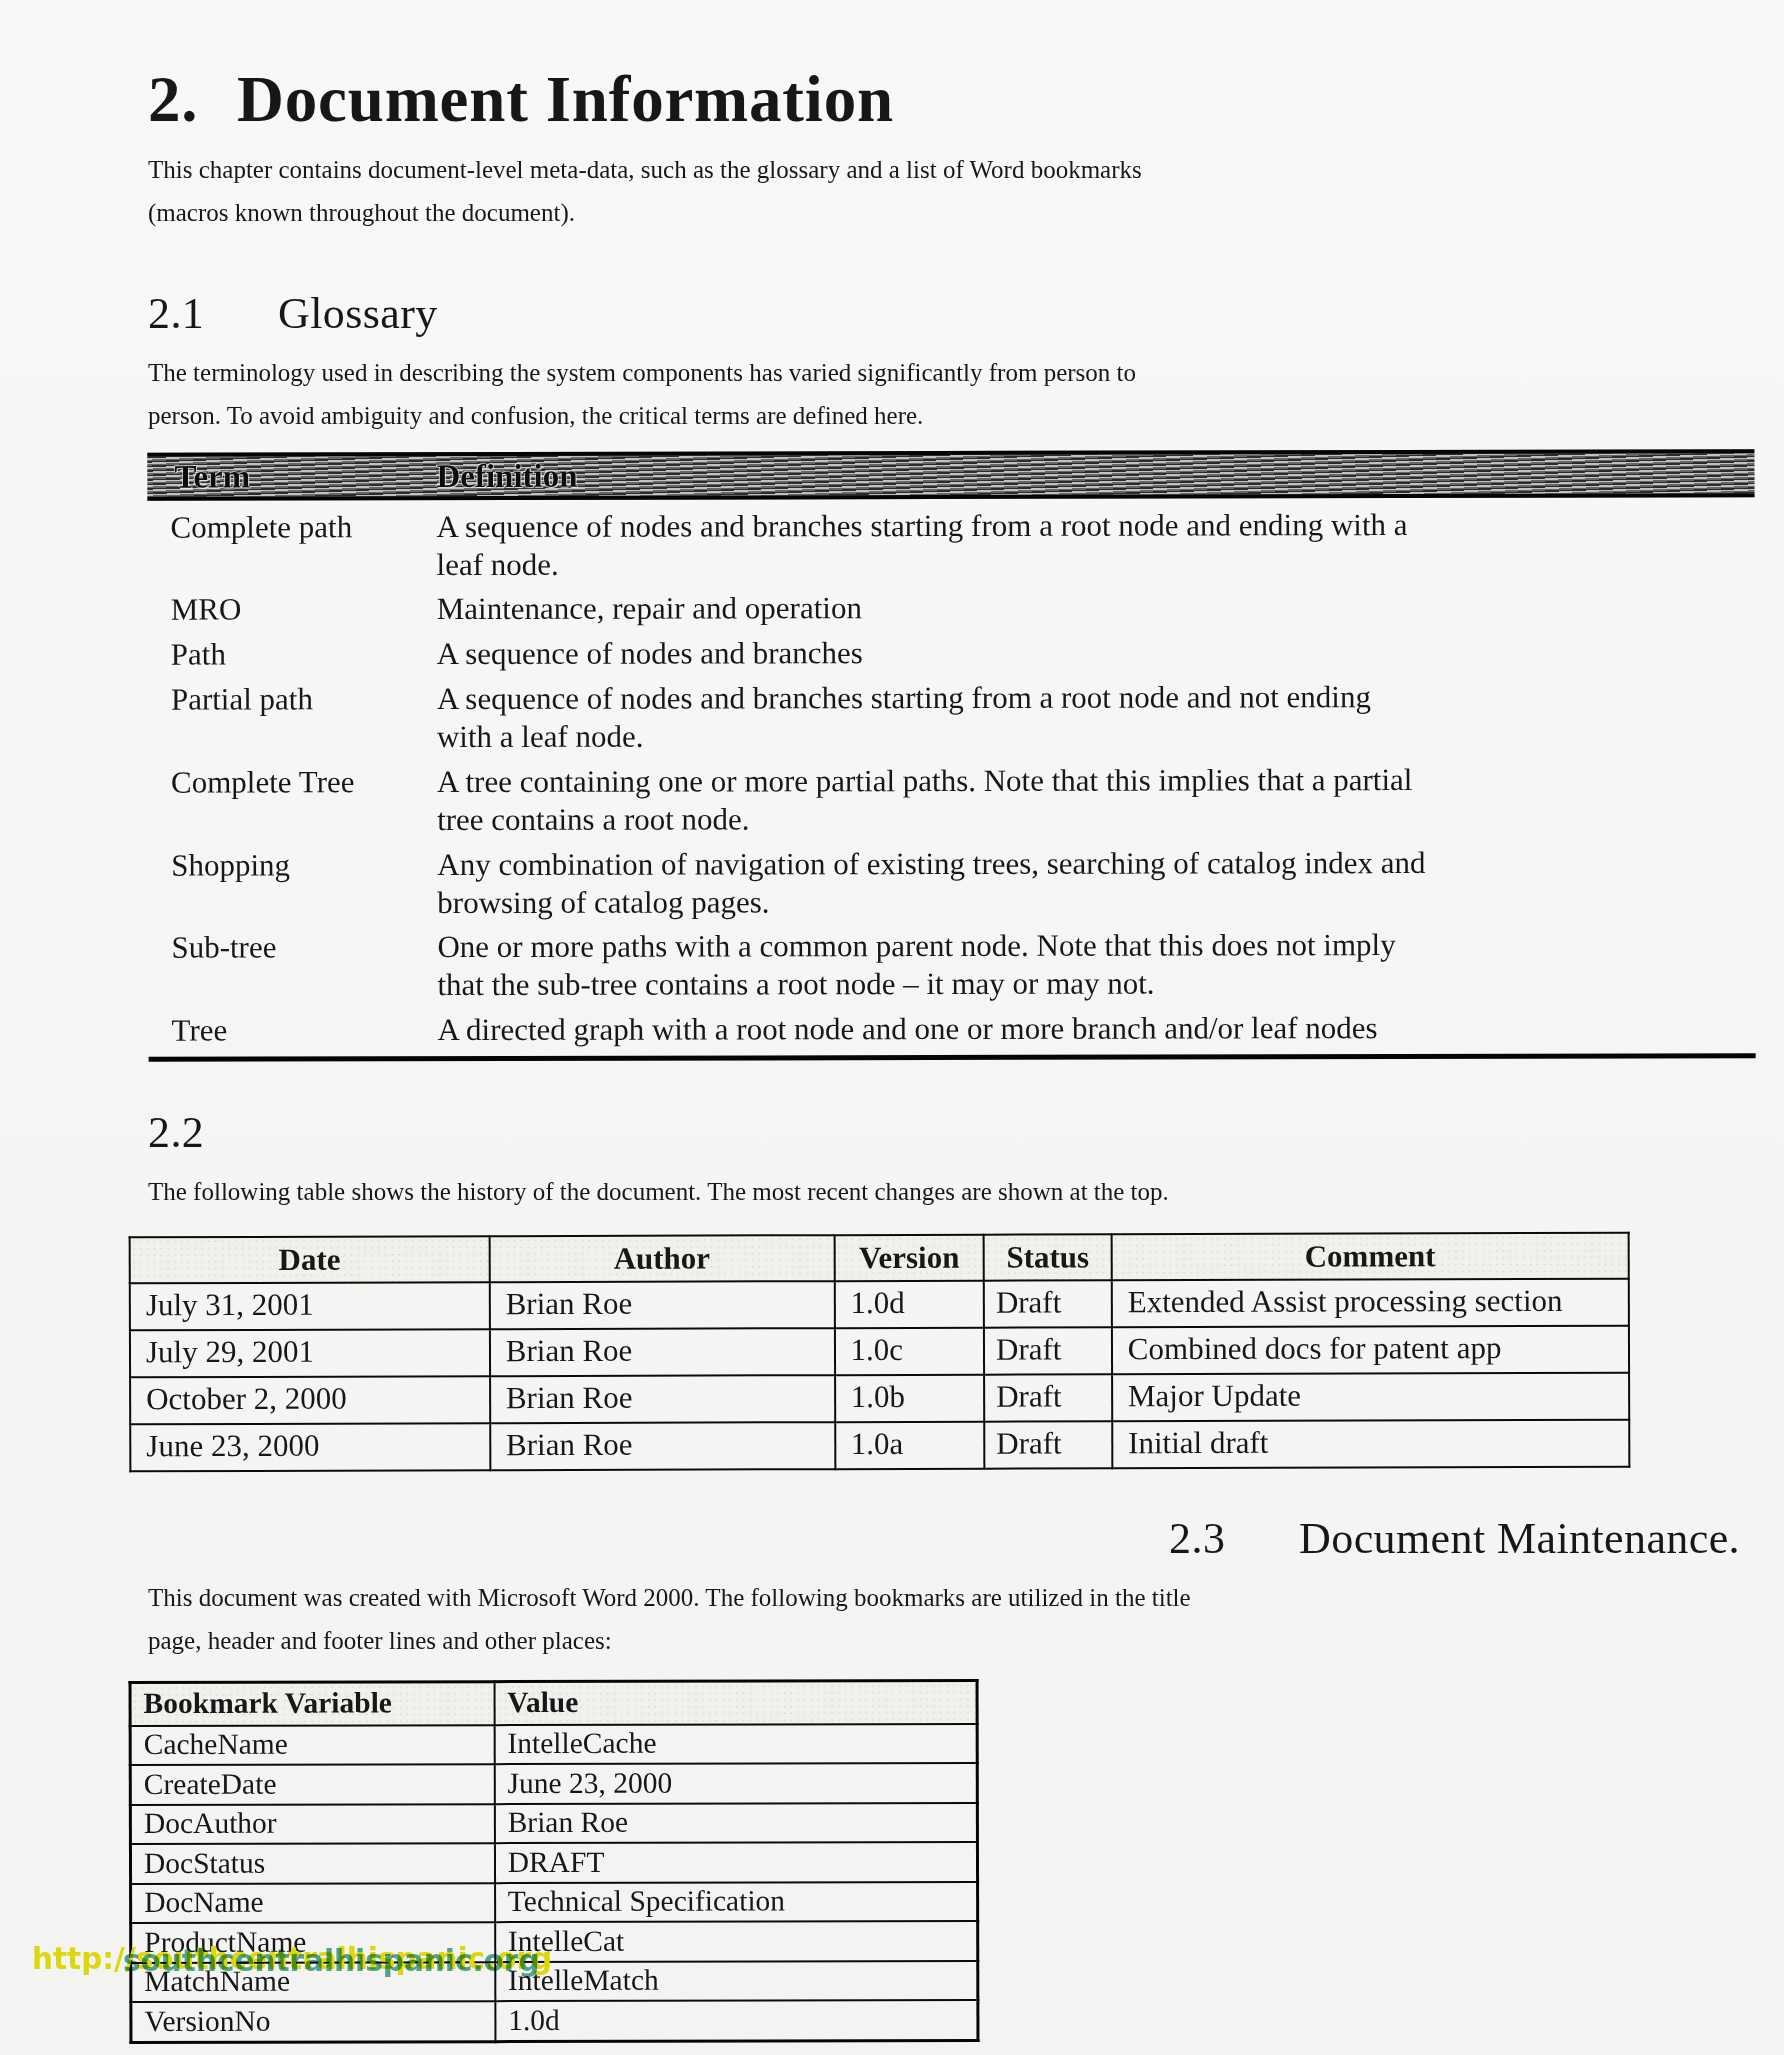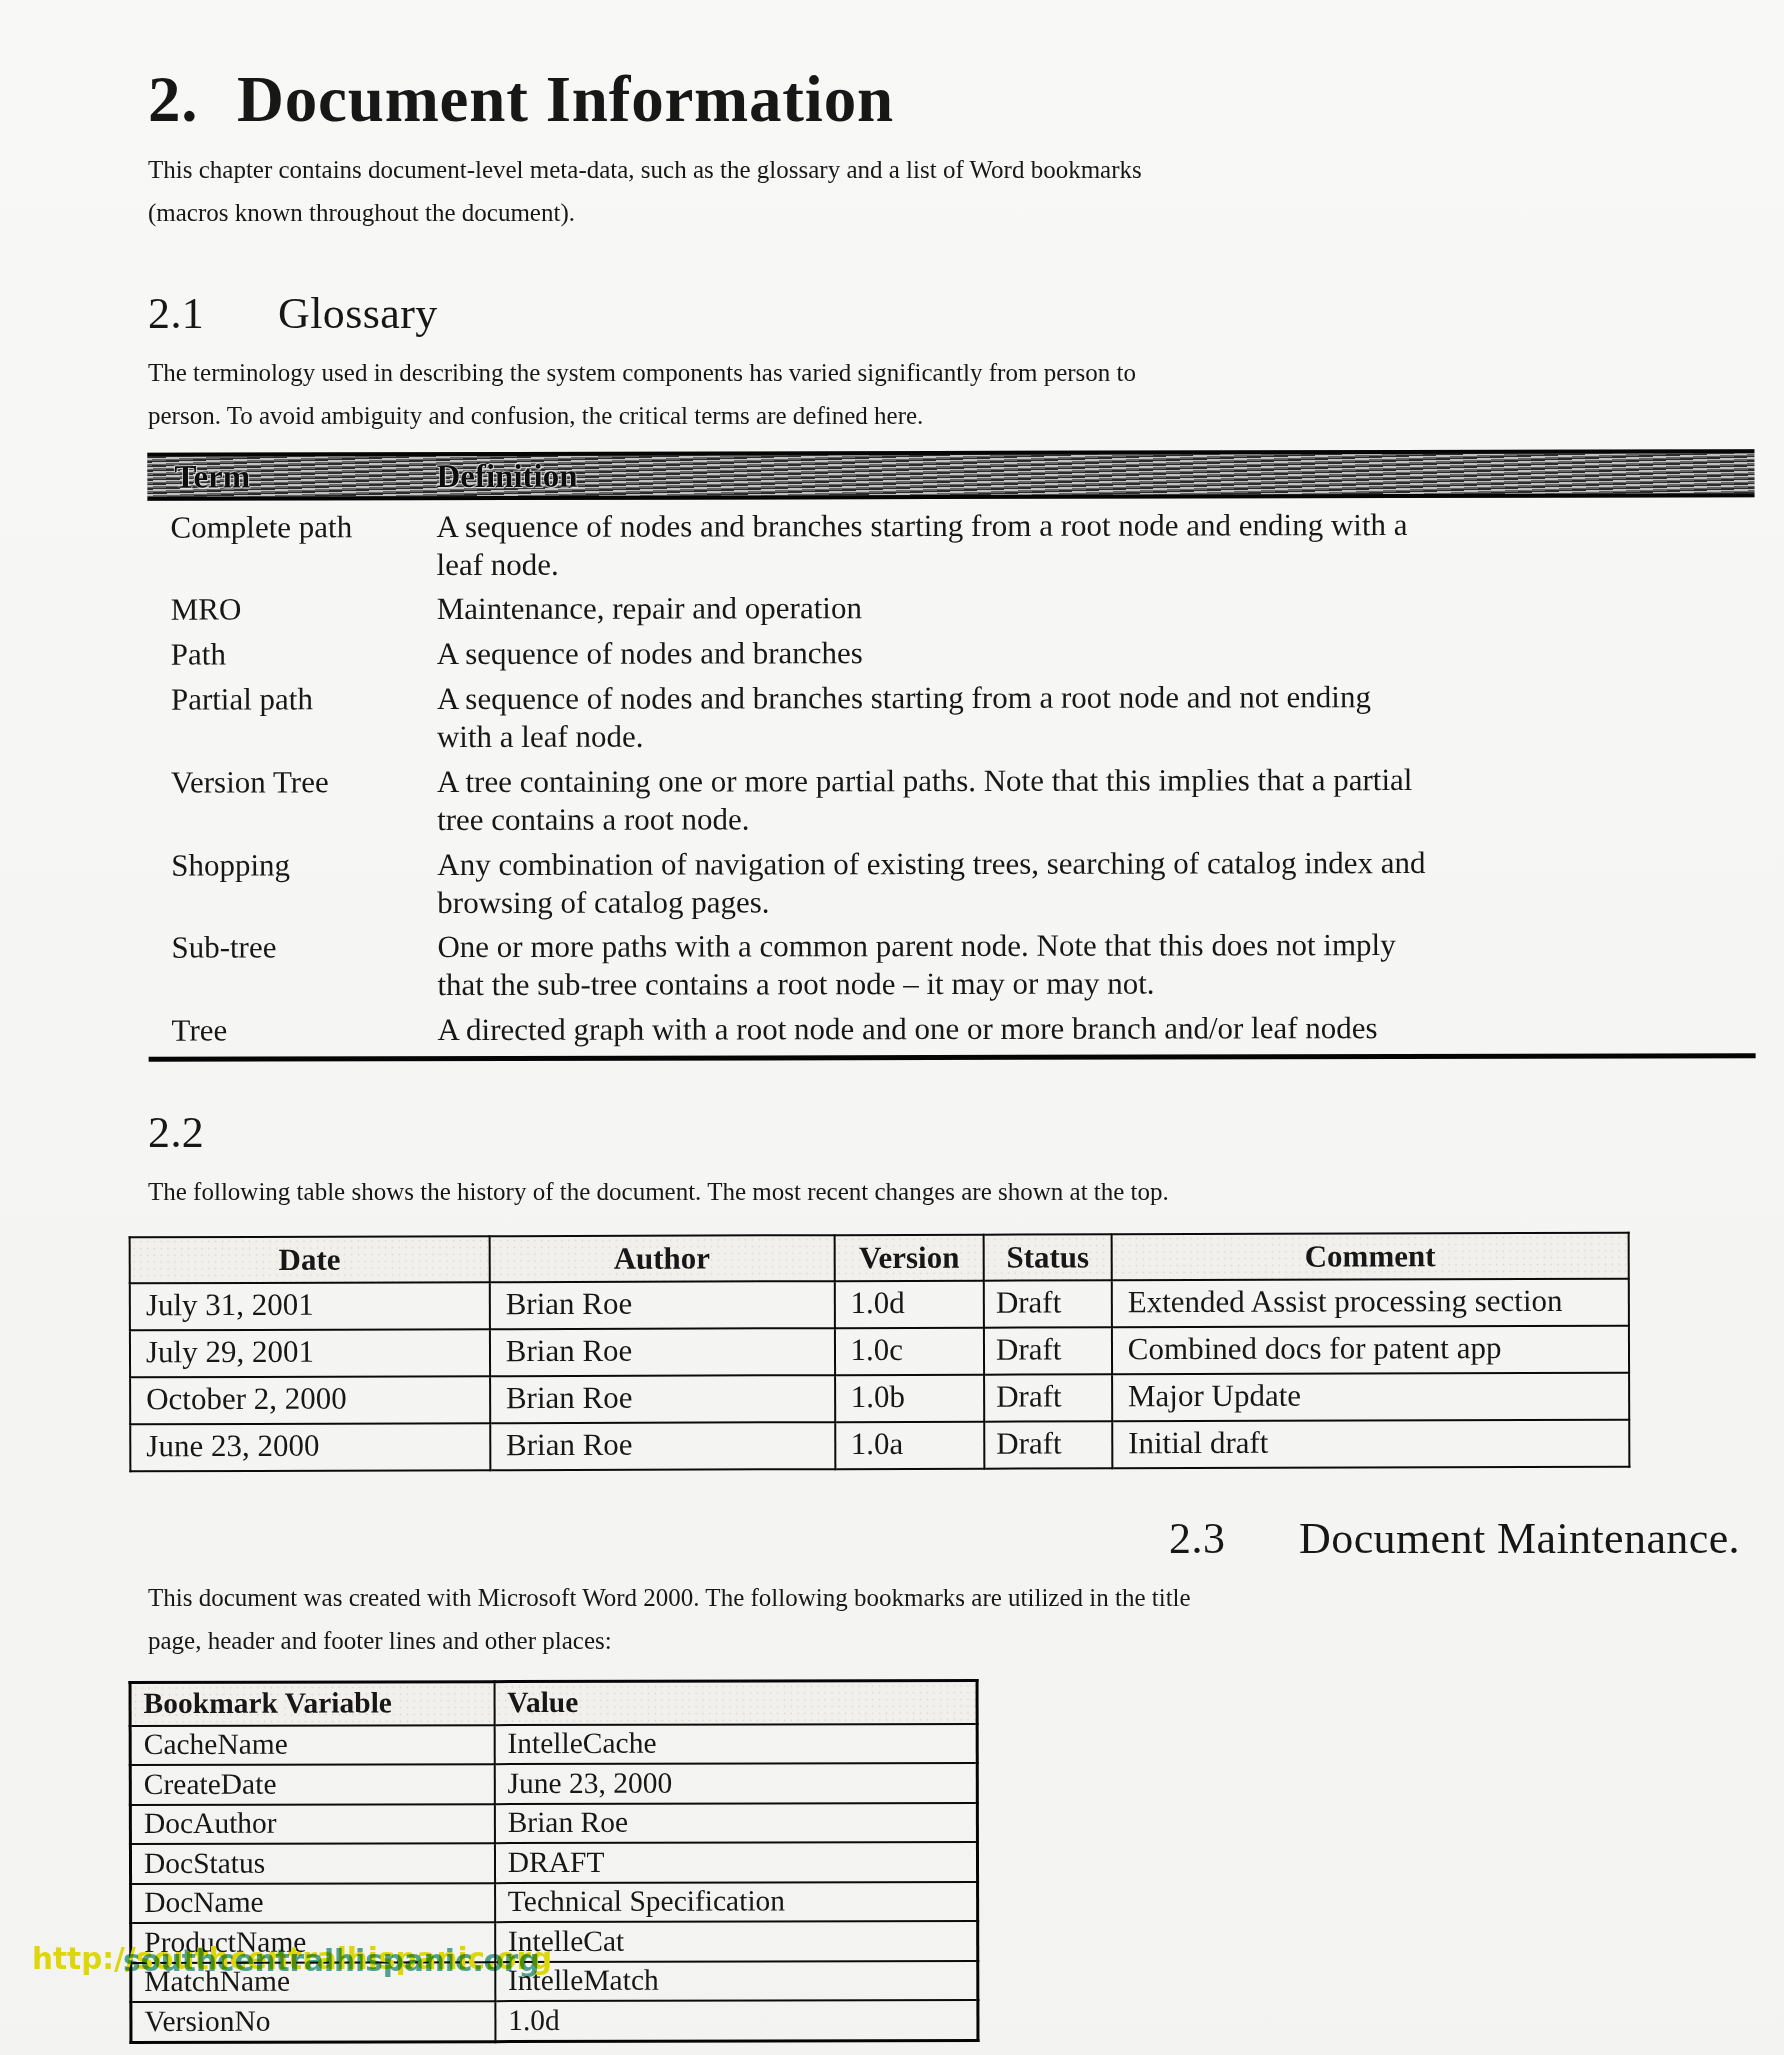--- a/index.html
+++ b/index.html
@@ -149,21 +149,21 @@
 
         <div class="gloss-row">
           <div class="g-term">Partial path</div>
           <div class="g-def">
             <div class="dline">A sequence of nodes and branches starting from a root node and not ending</div>
             <div class="dline">with a leaf node.</div>
           </div>
         </div>
 
         <div class="gloss-row">
-          <div class="g-term">Version Tree</div>
+          <div class="g-term">Complete Tree</div>
           <div class="g-def">
             <div class="dline">A tree containing one or more partial paths.  Note that this implies that a partial</div>
             <div class="dline">tree contains a root node.</div>
           </div>
         </div>
 
         <div class="gloss-row">
           <div class="g-term">Shopping</div>
           <div class="g-def">
             <div class="dline">Any combination of navigation of existing trees, searching of catalog index and</div>

